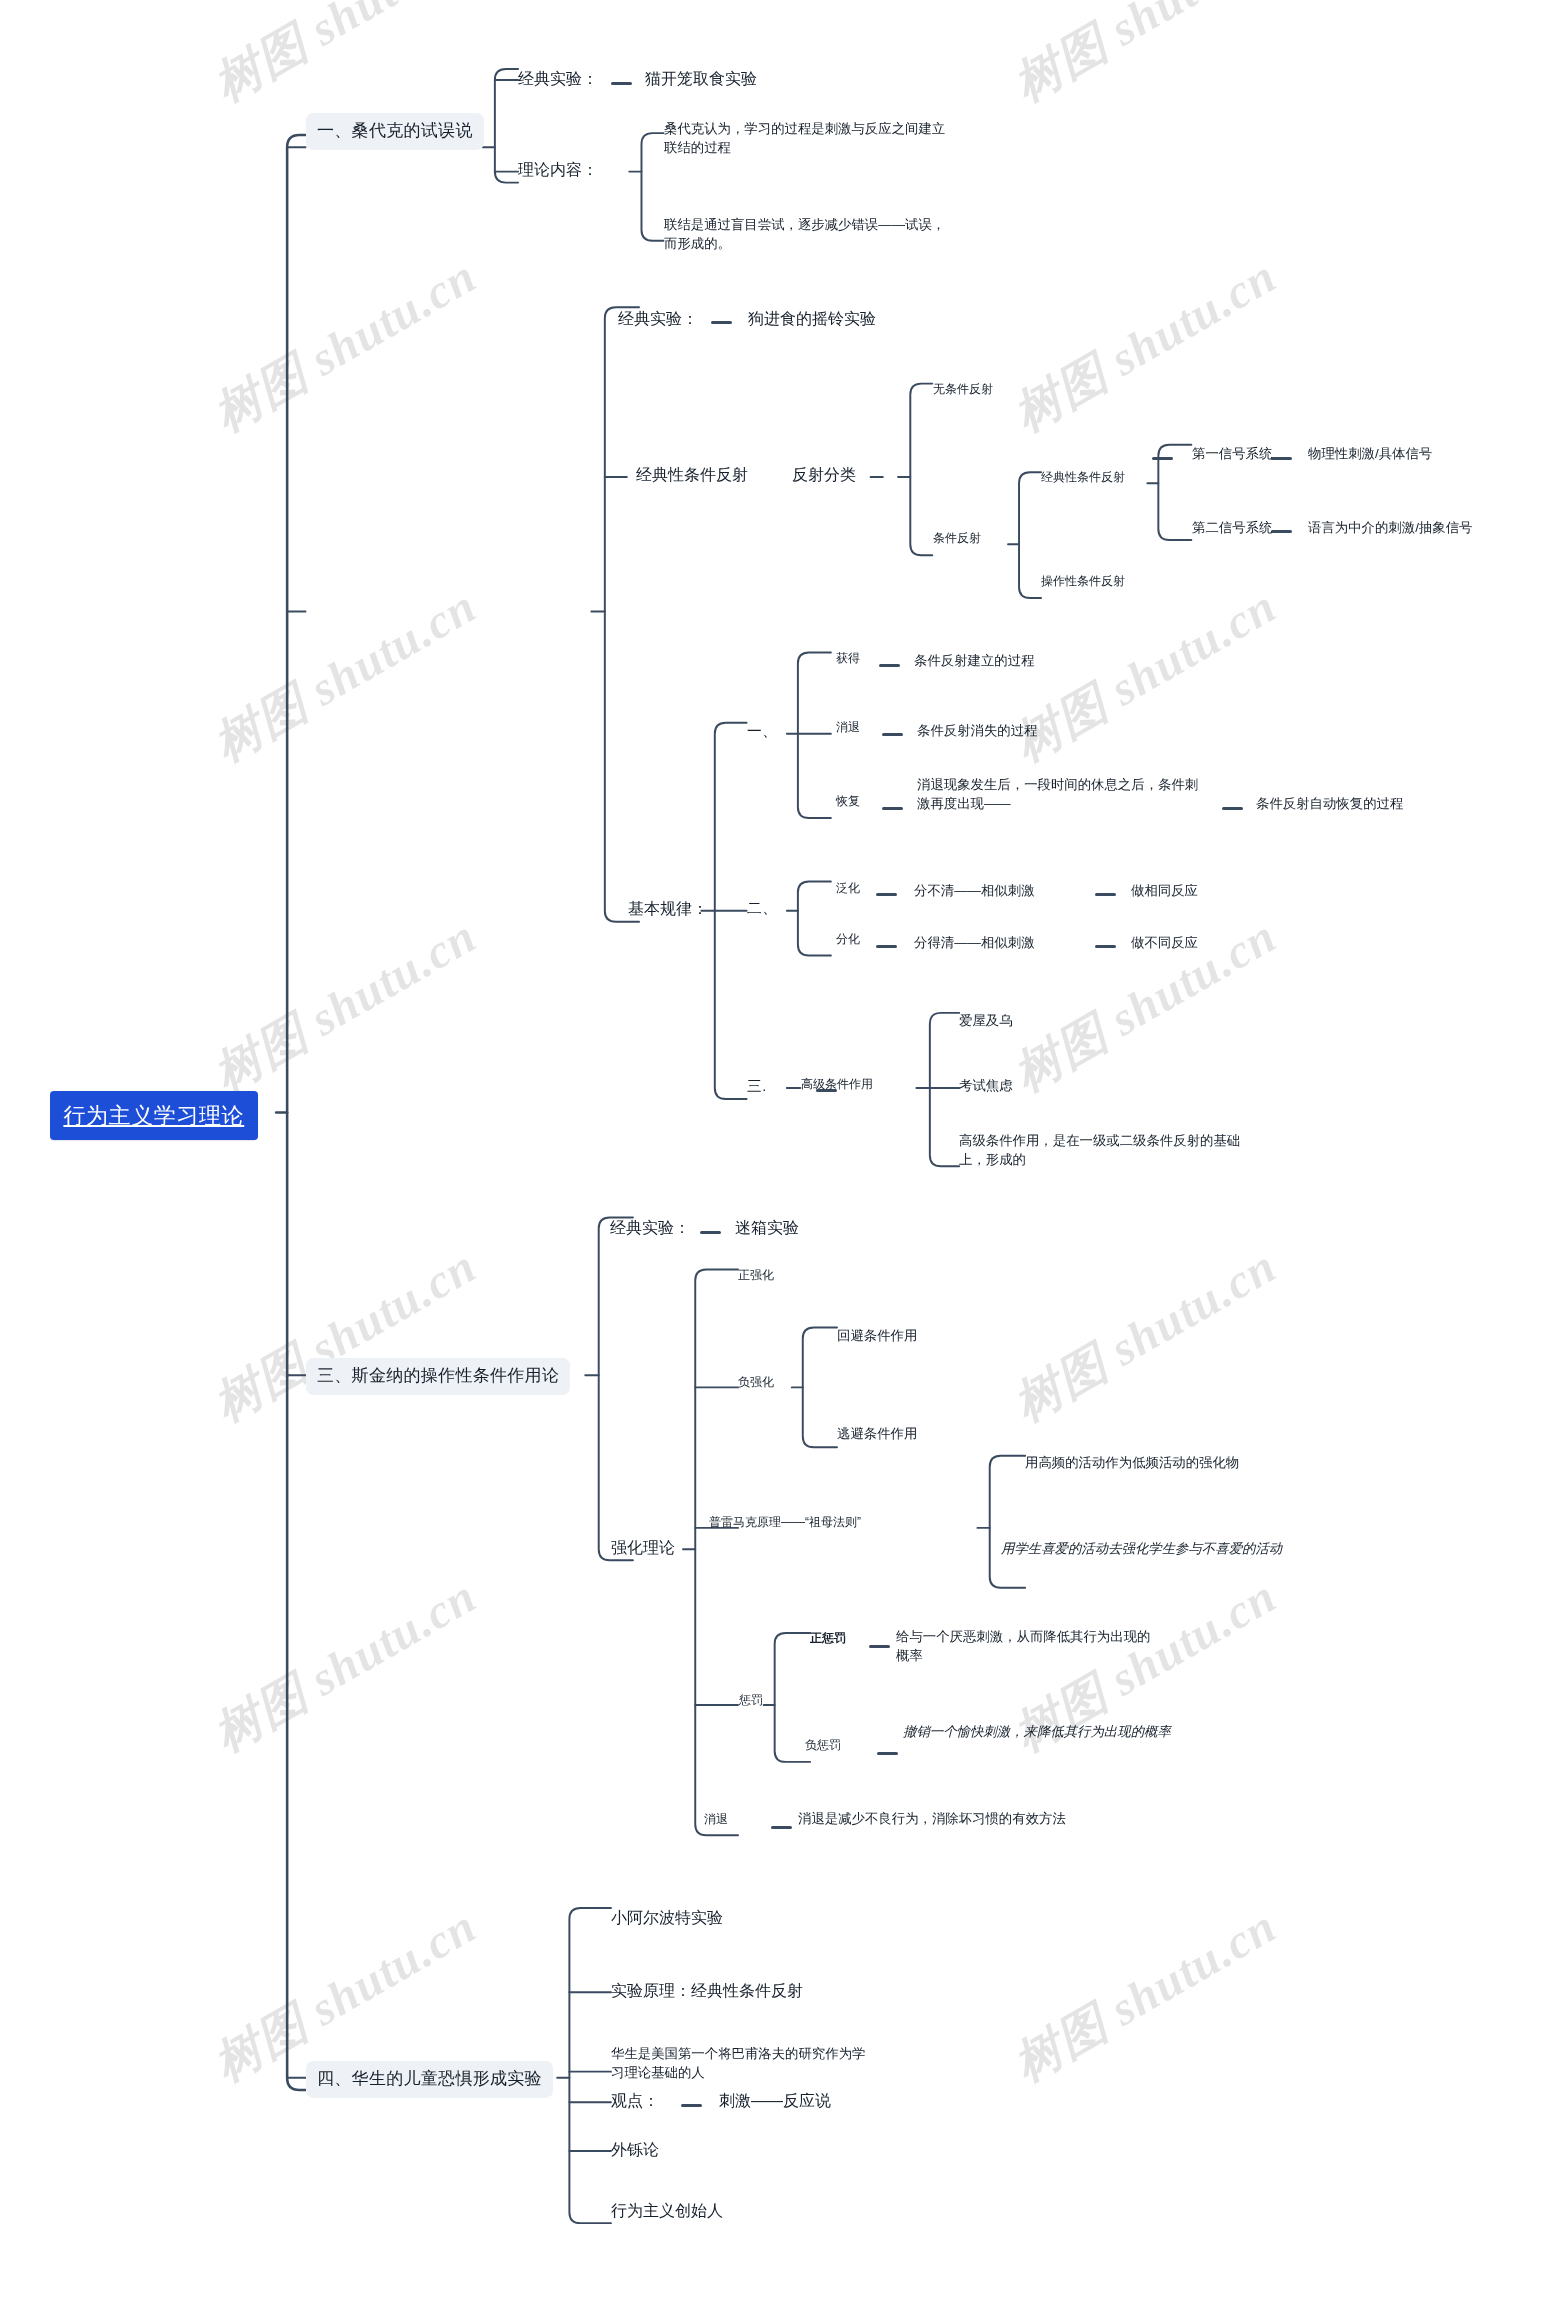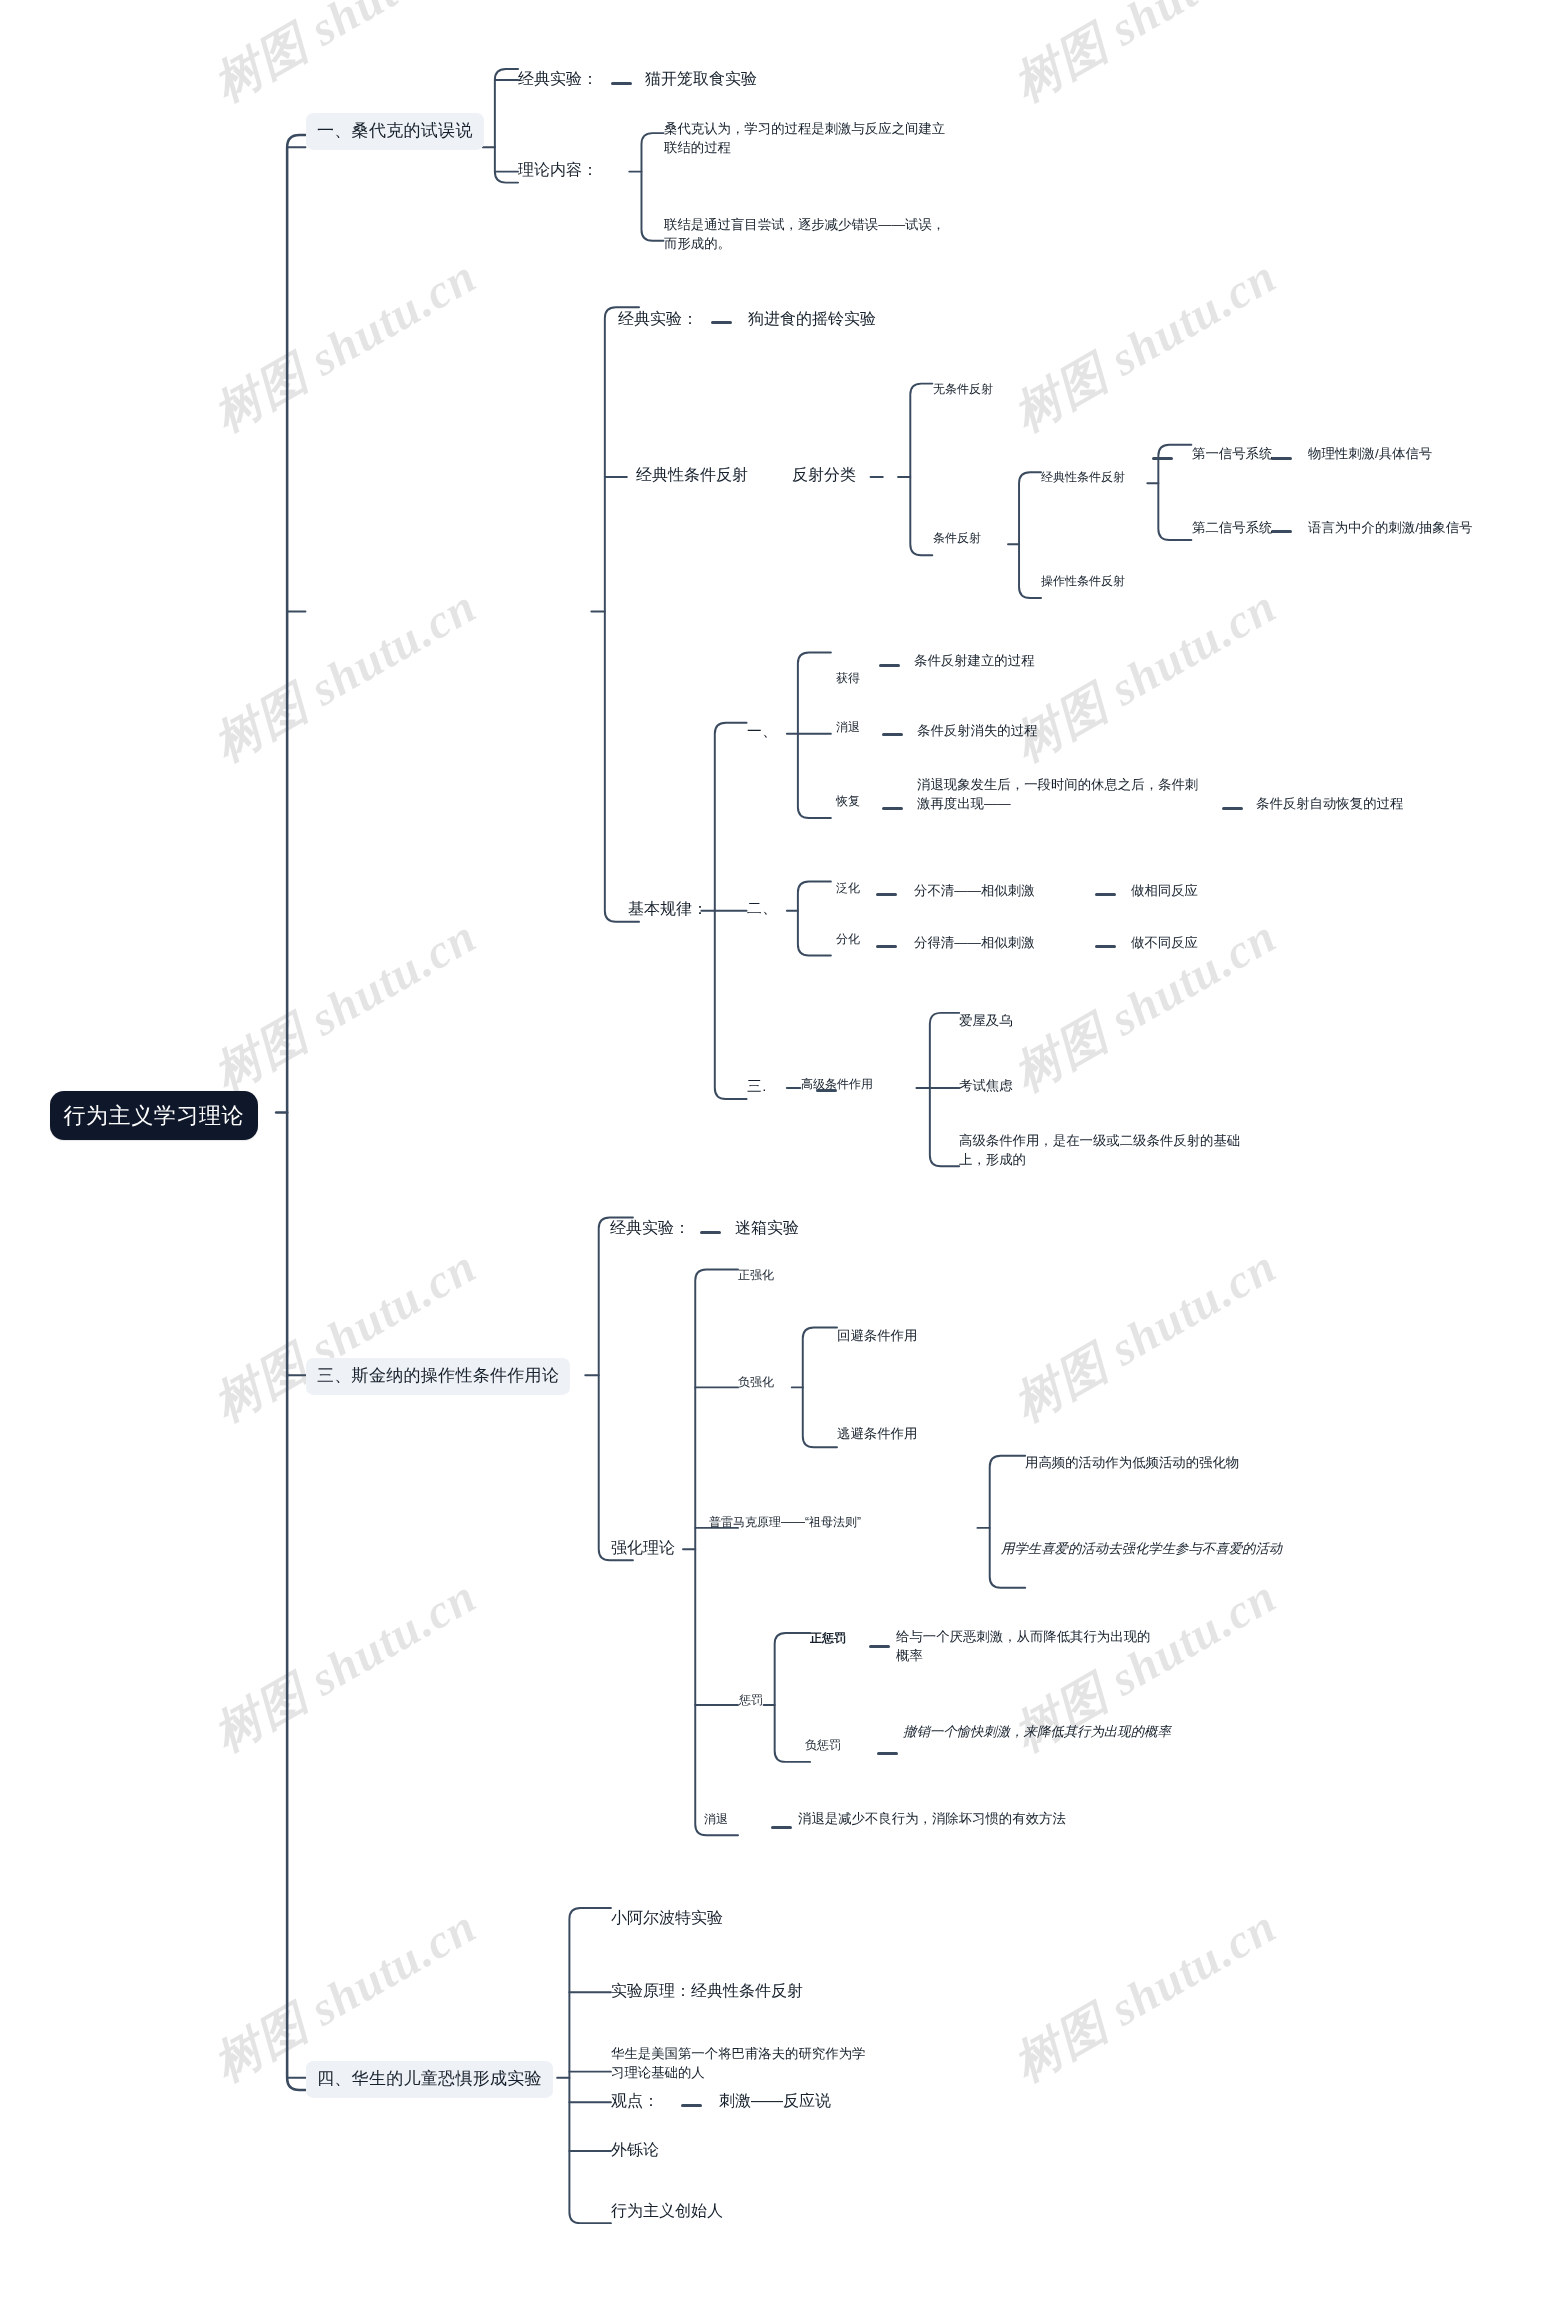--- a/index.html
+++ b/index.html
@@ -43,28 +43,29 @@
     border-radius:1.8px;
   }
   
   .node{
     position:absolute;
     white-space:pre-wrap;
     line-height:1.45;
     color:#16202c;
   }
   .node.root{
-    background:#0f172a;
+    background:#1d4ed8;
     color:#ffffff;
-    border-radius:14px;
+    border-radius:4px;
     padding:8.6px 13.4px;
     font-size:22px;
     font-weight:400;
     letter-spacing:0.6px;
     box-shadow:0 0.6px 1.2px rgba(0,0,0,.10);
+    text-decoration:underline;
   }
   .node.lvl1{
     background:#eef1f5;
     border-radius:7.3px;
     padding:6.1px 11px;
     font-size:17px;
     letter-spacing:0.3px;
   }
   .node.lvl2{font-size:16px;}
   .node.lvl3{font-size:12px;}
@@ -219,21 +220,21 @@
   <div class="node lvl4" style="left:1308px;top:444px;">物理性刺激/具体信号</div>
   <div class="node lvl4" style="left:1192px;top:518px;">第二信号系统</div>
   <div class="node lvl4" style="left:1308px;top:518px;">语言为中介的刺激/抽象信号</div>
 
   <div class="node lvl2" style="left:628px;top:897px;">基本规律：</div>
 
   <div class="node num" style="left:747px;top:721px;">一、</div>
   <div class="node num" style="left:747px;top:898px;">二、</div>
   <div class="node num" style="left:747px;top:1076px;">三.</div>
 
-  <div class="node lvl3" style="left:836px;top:650px;margin-top:20px;">获得</div>
+  <div class="node lvl3" style="left:836px;top:650px;">获得</div>
   <div class="node lvl4" style="left:914px;top:651px;">条件反射建立的过程</div>
 
   <div class="node lvl3" style="left:836px;top:719px;">消退</div>
   <div class="node lvl4" style="left:917px;top:721px;">条件反射消失的过程</div>
 
   <div class="node lvl3" style="left:836px;top:793px;">恢复</div>
   <div class="node lvl4" style="left:917px;top:775px;width:288px;">消退现象发生后，一段时间的休息之后，条件刺激再度出现——</div>
   <div class="node lvl4" style="left:1256px;top:794px;">条件反射自动恢复的过程</div>
 
   <div class="node lvl3" style="left:836px;top:880px;">泛化</div>

